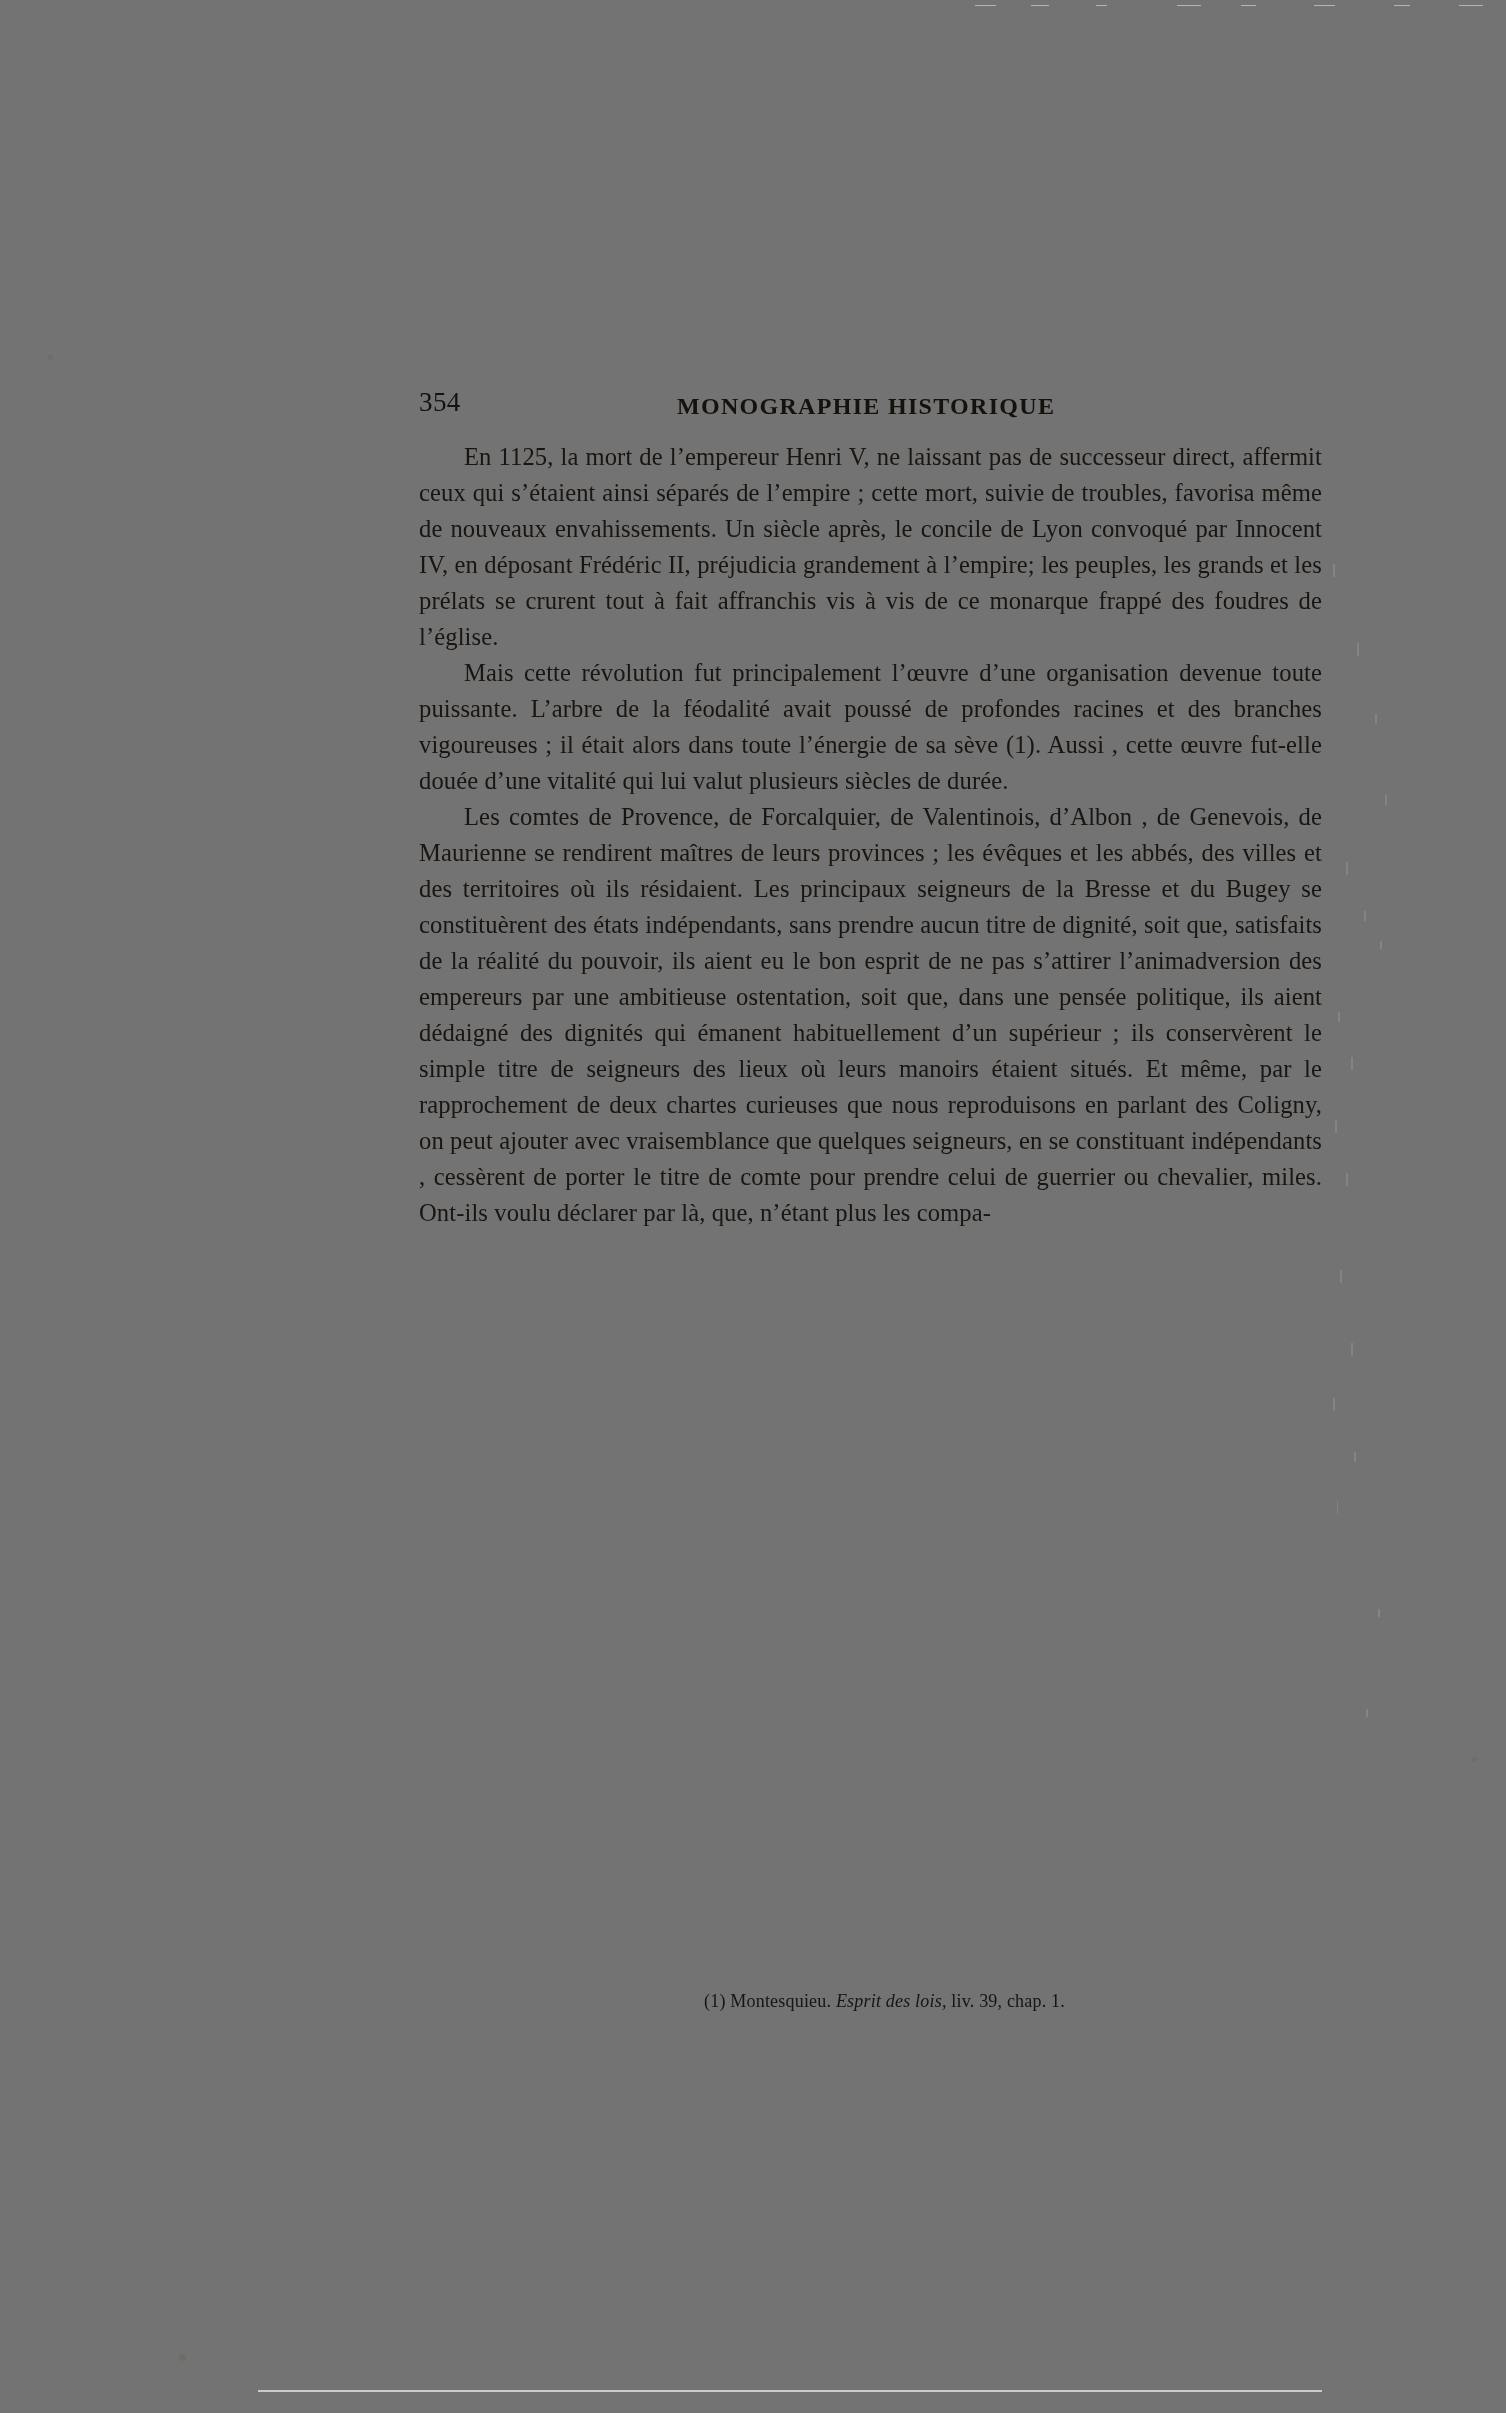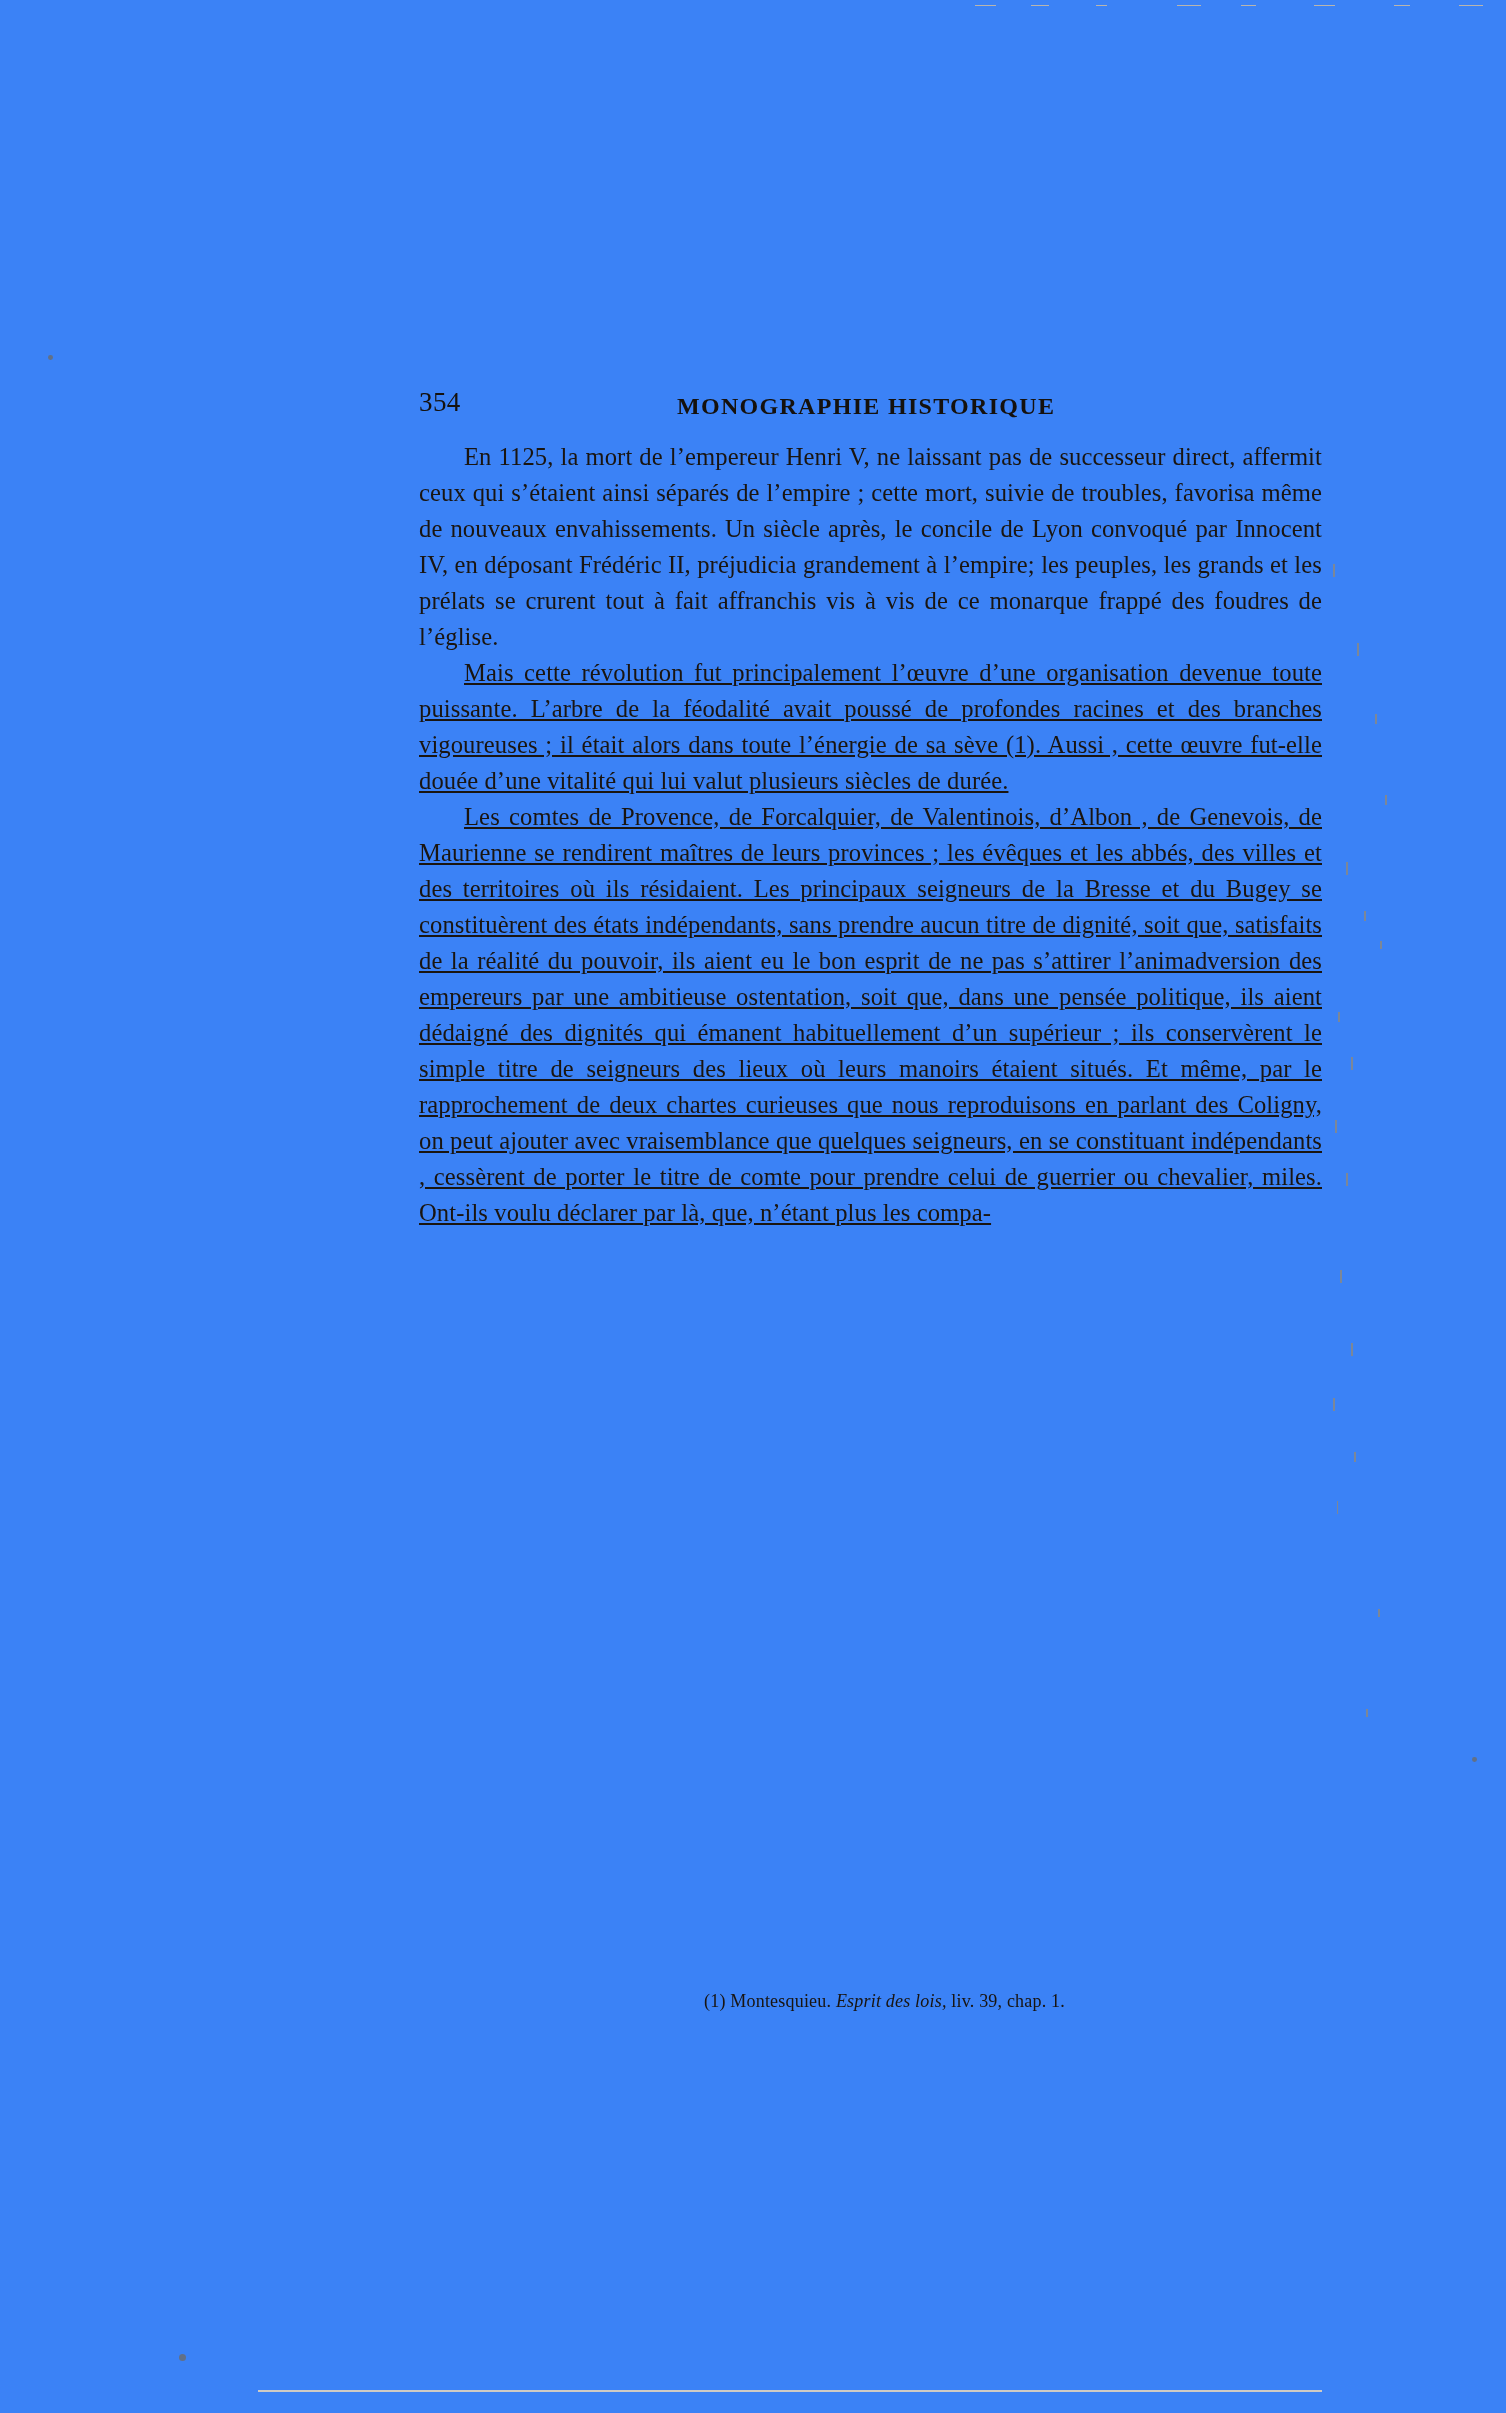--- a/index.html
+++ b/index.html
@@ -12,21 +12,21 @@
     height: 2413px;
     position: relative;
     font-family: "Liberation Serif", serif;
     color: #1c1712;
     overflow: hidden;
   }
 
   .page {
     position: absolute;
     inset: 0;
-    background: #3b82f6;
+    background: #737373;
   }
 
   
   .speck {
     position: absolute;
     background: #6f6a62;
     opacity: .75;
   }
 
   .edge-dashes {
@@ -91,21 +91,20 @@
     text-justify: inter-word;
     text-indent: 45px;
     color: #1a1510;
     letter-spacing: 0.1px;
     -webkit-hyphens: none;
     hyphens: none;
   }
 
   p.body-par + p.body-par {
     margin-top: 0;
-    text-decoration: underline;
   }
 
   .footnote-wrap {
     position: absolute;
     left: 433px;
     top: 1991px;
     width: 903px;
     text-align: center;
   }
   .footnote {

